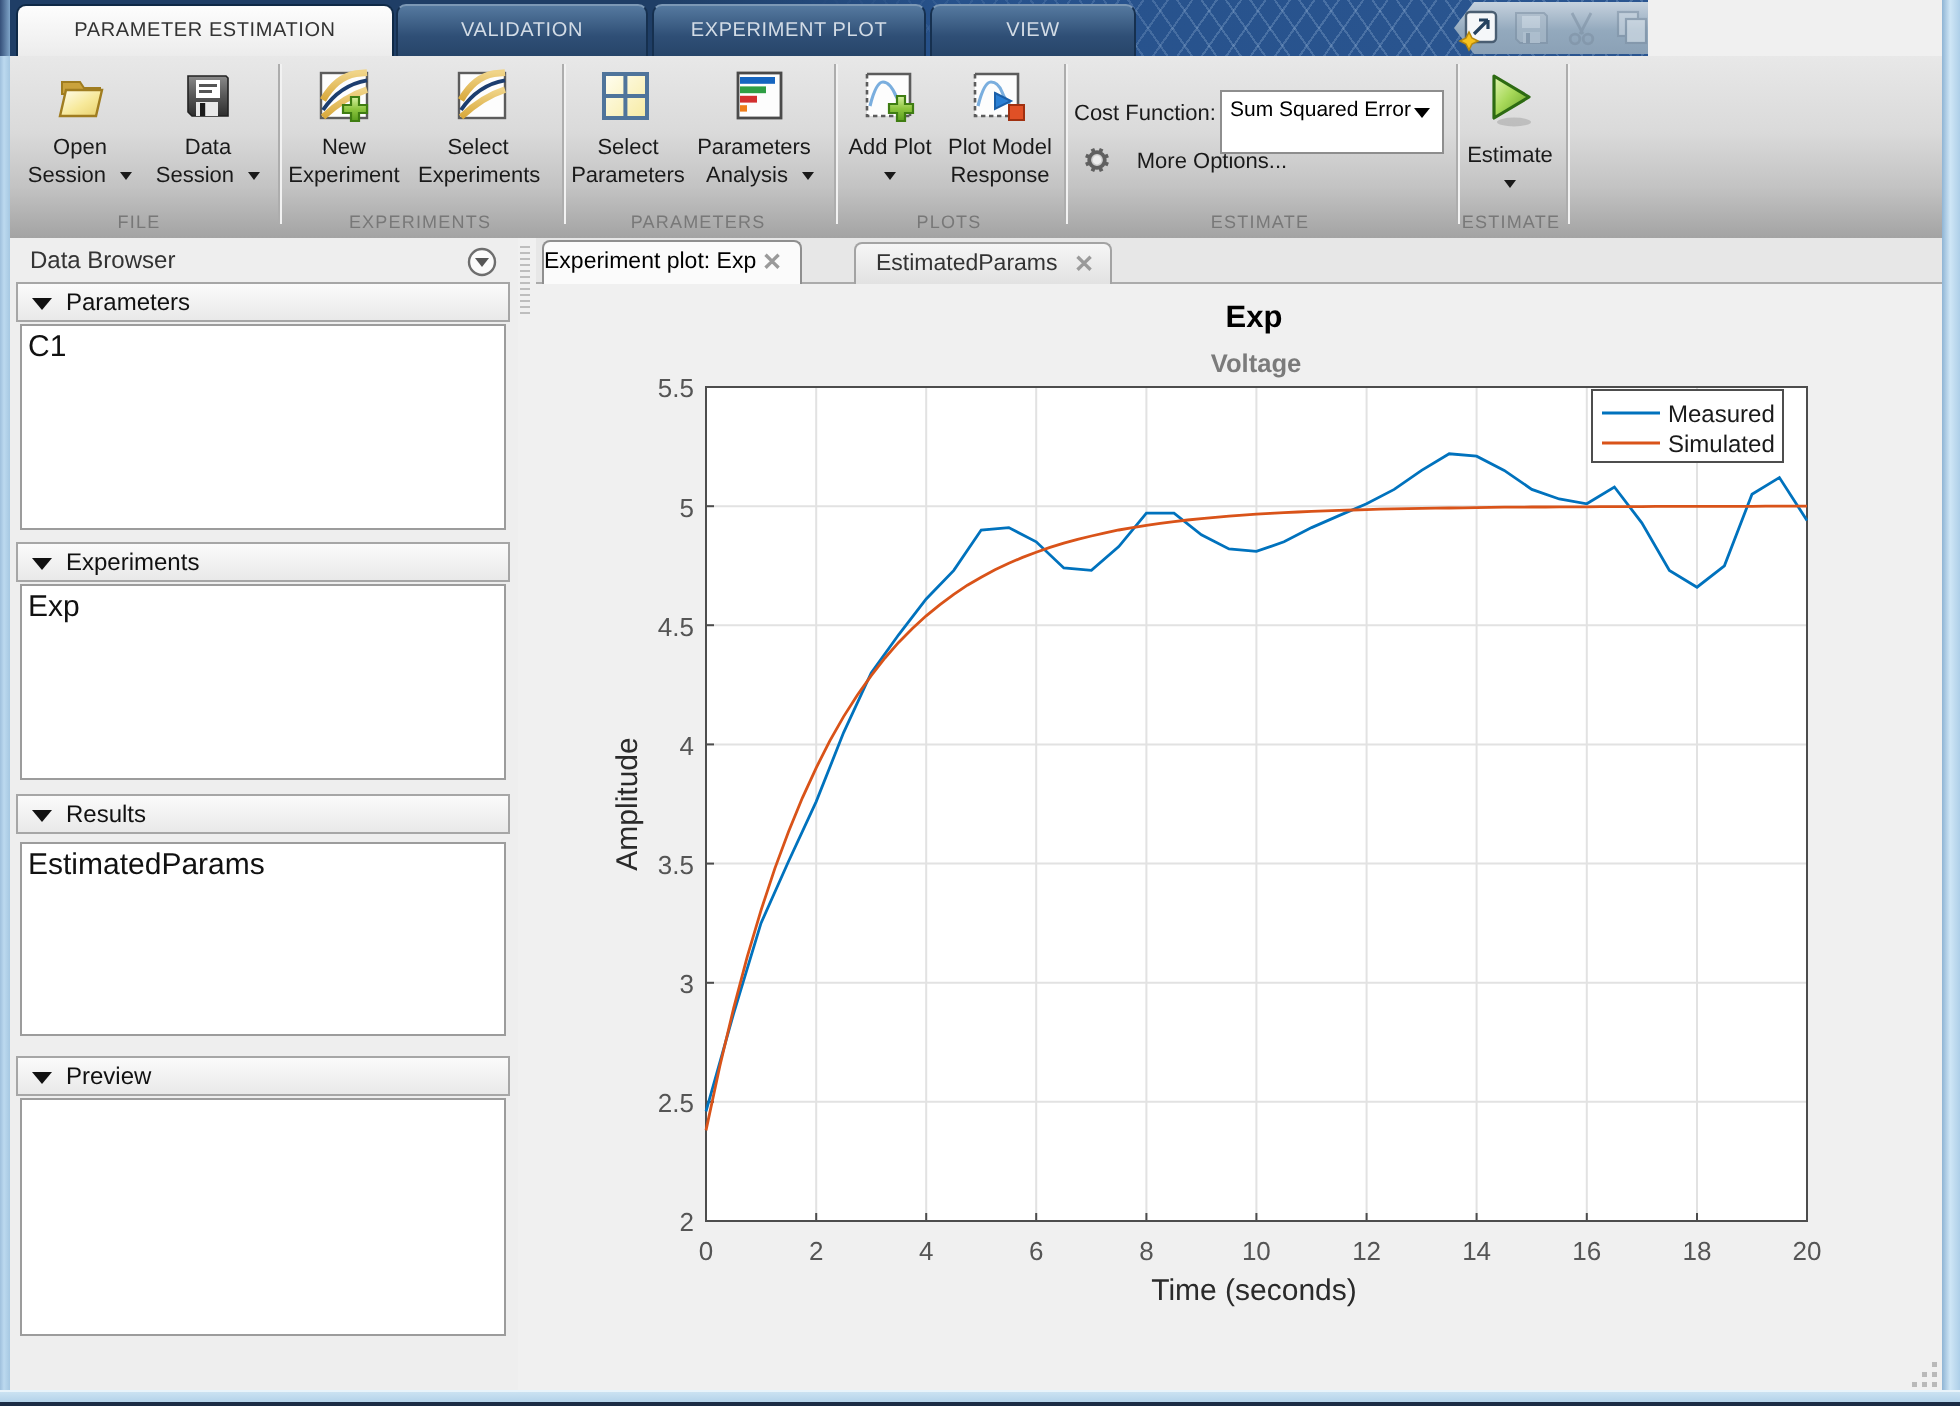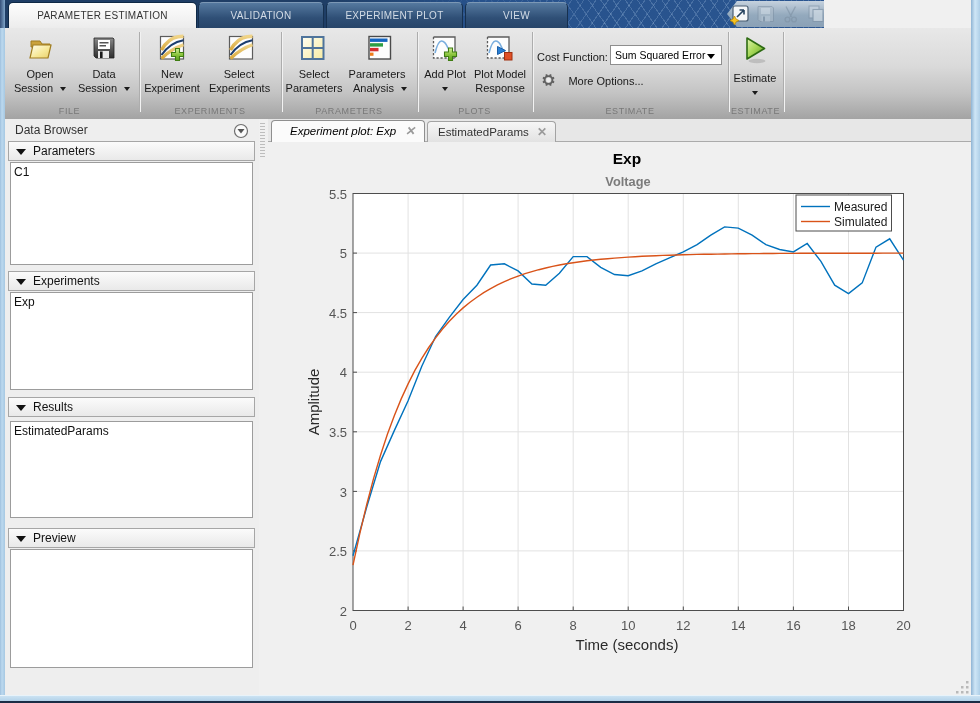--- a/index.html
+++ b/index.html
@@ -51,21 +51,21 @@
 #main { left:5px; top:119px; width:966px; height:576px; background:#efefef; }
 
 
 #dbpanel { position:absolute; left:0; top:0; width:254px; height:577px; background:#eeeeee; }
 #dbheader { position:absolute; left:1px; top:2px; width:252px; height:19px; font-size:12px; color:#333; padding-left:9px; line-height:19px; }
 .sechead { position:absolute; left:3px; width:247px; height:20px;
   background:linear-gradient(#fbfbfb,#e9e9e9); border:1px solid #a6a6a6;
   font-size:12px; color:#111; line-height:19px; padding-left:7px; }
 .sechead .tri { display:inline-block; width:0; height:0; border-left:5px solid transparent; border-right:5px solid transparent; border-top:6px solid #111; margin-right:7px; }
 .listbox { position:absolute; left:5px; width:243px; background:#ffffff; border:1px solid #9c9c9c;
-  font-size:12px; color:#111; padding:2px 0 0 3px; }
+  font-size:15px; color:#111; padding:2px 0 0 3px; }
 
 
 #splitter { position:absolute; left:254px; top:0; width:9px; height:577px; background:#f0f0f0;
   background-image:repeating-linear-gradient(#bdbdbd 0 1px, transparent 1px 3px);
   background-size:5px 36px; background-repeat:no-repeat; background-position:1px 4px; }
 
 
 #docarea { position:absolute; left:263px; top:0; width:703px; height:577px; background:#f0f0f0; }
 #doctabbar { position:absolute; left:0; top:0; width:703px; height:23px; background:#e7e7e7; border-bottom:1px solid #ababab; }
 .dtab { position:absolute; top:1px; height:22px; border-radius:4px 4px 0 0; font-size:11.5px; line-height:21px; white-space:nowrap; overflow:hidden; }
@@ -268,21 +268,21 @@
   <div class="btnlabel" style="left:347px; top:54px; width:66px;">Analysis <span class="darr"></span></div>
   <div class="btnlabel" style="left:415px; top:40px; width:60px;">Add Plot</div>
   <div class="btnlabel" style="left:415px; top:54px; width:60px;"><span class="darr" style="margin-left:0;"></span></div>
   <div class="btnlabel" style="left:470px; top:40px; width:60px;">Plot Model</div>
   <div class="btnlabel" style="left:470px; top:54px; width:60px;">Response</div>
   <div class="btnlabel" style="left:537px; top:23px; width:72px; text-align:left;">Cost Function:</div>
   <div class="btnlabel" style="left:561px; top:47px; width:90px; text-align:center;">More Options...</div>
   <div class="btnlabel" style="left:725px; top:44px; width:60px;">Estimate</div>
   <div class="btnlabel" style="left:725px; top:58px; width:60px;"><span class="darr" style="margin-left:0;"></span></div>
 
-  <div class="abs" style="left:610px; top:17px; width:112px; height:20px; background:#fff; border:1px solid #8e8e8e; font-size:10.5px; color:#000; line-height:18px; padding-left:4px; white-space:nowrap;">Sum Squared Error
+  <div class="abs" style="left:610px; top:17px; width:112px; height:32px; background:#fff; border:1px solid #8e8e8e; font-size:10.5px; color:#000; line-height:18px; padding-left:4px; white-space:nowrap;">Sum Squared Error
     <span style="position:absolute; right:6px; top:8px; width:0; height:0; border-left:4.5px solid transparent; border-right:4.5px solid transparent; border-top:5px solid #000;"></span>
   </div>
 </div>
 
 <div class="abs" id="main">
   <div id="dbpanel">
     <div id="dbheader">Data Browser</div>
     <svg class="abs" style="left:228px; top:4px;" width="16" height="16" viewBox="0 0 16 16">
         <circle cx="8" cy="8" r="6.5" fill="#fafafa" stroke="#6e6e6e" stroke-width="1.2"></circle>
         <path d="M4.5 6 L11.5 6 L8 10.5 Z" fill="#555"></path>
@@ -292,21 +292,21 @@
     <div class="sechead" style="top:152px;"><span class="tri"></span>Experiments</div>
     <div class="listbox" style="top:173px; height:98px;">Exp</div>
     <div class="sechead" style="top:278px;"><span class="tri"></span>Results</div>
     <div class="listbox" style="top:302px; height:97px;">EstimatedParams</div>
     <div class="sechead" style="top:409px;"><span class="tri"></span>Preview</div>
     <div class="listbox" style="top:430px; height:119px;"></div>
   </div>
   <div id="splitter"></div>
   <div id="docarea">
     <div id="doctabbar">
-      <div class="dtab active" style="left:3px; width:154px; padding-left:18px;font-style:italic;">Experiment plot: Exp<span class="xclose" style="position:absolute; right:9px; top:0;">✕</span></div>
+      <div class="dtab active" style="left:3px; width:130px; ">Experiment plot: Exp<span class="xclose" style="position:absolute; right:9px; top:0;">✕</span></div>
       <div class="dtab inactive" style="left:159px; width:129px; padding-left:10px;">EstimatedParams<span class="xclose" style="position:absolute; right:8px; top:0;">✕</span></div>
     </div>
     <div class="abs" id="figure" style="left:0; top:23px; width:703px; height:554px;">
 <svg width="703" height="554" viewBox="268 142 703 554" font-family="Liberation Sans, sans-serif">
   <text x="627" y="163.7" font-size="15.5" font-weight="bold" fill="#000" text-anchor="middle">Exp</text>
   <text x="628" y="186.2" font-size="12.8" font-weight="bold" fill="#7b7b7b" text-anchor="middle">Voltage</text>
   <rect x="353" y="193.5" width="550.5" height="417" fill="#ffffff" stroke="none"></rect>
   <g stroke="#e2e2e2" stroke-width="1">
     <line x1="408.1" y1="194" x2="408.1" y2="610"></line>
             <line x1="463.1" y1="194" x2="463.1" y2="610"></line>

